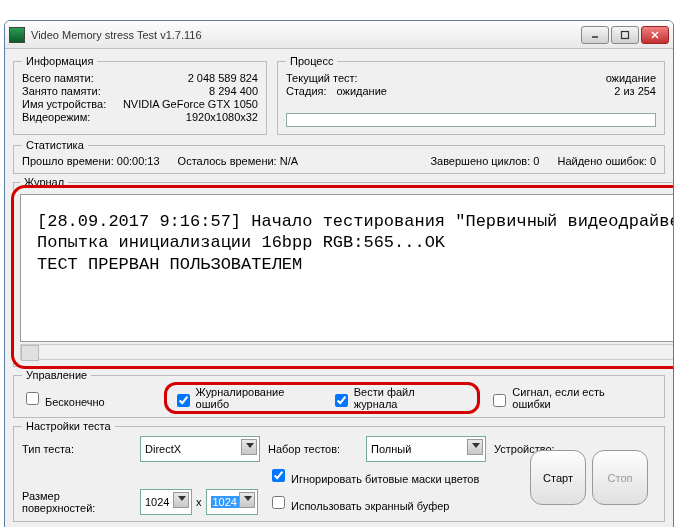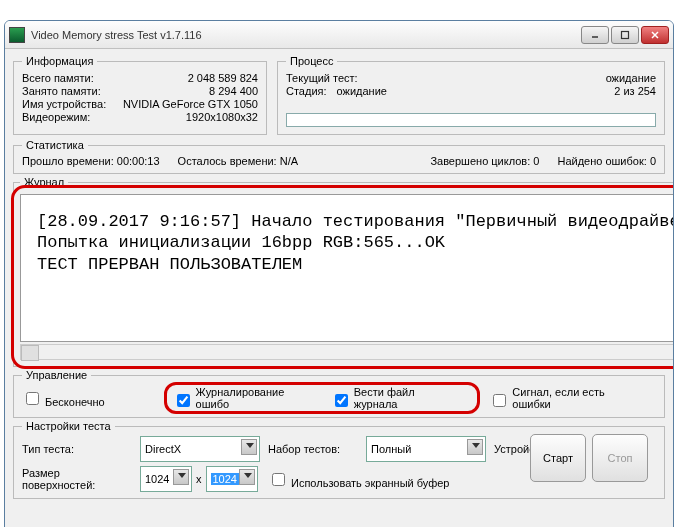--- a/index.html
+++ b/index.html
@@ -38,21 +38,21 @@
 .ctrl-row { display: flex; align-items: center; gap: 6px; }
 .chk { display: inline-flex; align-items: flex-end; gap: 3px; margin-right: 10px; }
 .chk input { width: 13px; height: 13px; }
 .red-oval { position: relative; display: inline-flex; align-items: center; padding: 1px 6px; }
 .red-oval::before { content:''; position:absolute; inset:-3px; border:3px solid #d40000; border-radius: 12px; pointer-events:none; }
 .combo { height: 20px; border: 1px solid #7a9; background: #fff; display: flex; align-items: center; padding: 12px 4px; position: relative; }
 .combo::after { content:''; position:absolute; right:2px; top:2px; width:14px; height:14px; background:linear-gradient(#e8e8e8,#c8c8c8); border:1px solid #999; }
 .combo-arrow { position:absolute; right:5px; top:6px; width:0; height:0; border-left:4px solid transparent; border-right:4px solid transparent; border-top:5px solid #333; z-index:1; }
 .combo-sel { background: #3399ff; color: #fff; padding: 0 2px; }
 
-.btn { height: 48px; border: 1px solid #999; background: linear-gradient(#fdfdfd,#e0e0e0); border-radius: 5px; display:flex; align-items:center; justify-content:center; }
+.btn { height: 55px; border: 1px solid #999; background: linear-gradient(#fdfdfd,#e0e0e0); border-radius: 12px; display:flex; align-items:center; justify-content:center; }
 .btn.disabled { color: #999; }
 .link { color: #0040d0; text-decoration: underline; }
 
 .right-buttons { position:absolute; right:16px; bottom:16px; display:flex; gap:6px; }
 .right-buttons .btn { width: 56px; }
 
 .settings-area { position: relative; }
 </style>
 </head>
 <body>
@@ -173,20 +173,24 @@
             <span>DirectX</span>
             <span class="combo-arrow"></span>
           </div>
         <span>Набор тестов:</span>
         <div class="combo">
             <span>Полный</span>
             <span class="combo-arrow"></span>
           </div>
 
         <span>Устройство:</span>
+        <label class="chk" style="grid-column:3/6">
+            <input type="checkbox" checked="" style="">
+            <span>Игнорировать битовые маски цветов</span>
+          </label>
 
         <span>Размер поверхностей:</span>
         <div style="display:flex;gap:4px;align-items:center;grid-column:2/3">
           <div class="combo" style="width:52px">
               <span>1024</span>
               <span class="combo-arrow"></span>
             </div>
           <span>x</span>
           <div class="combo" style="width:52px">
               <span class="combo-sel">1024</span>

